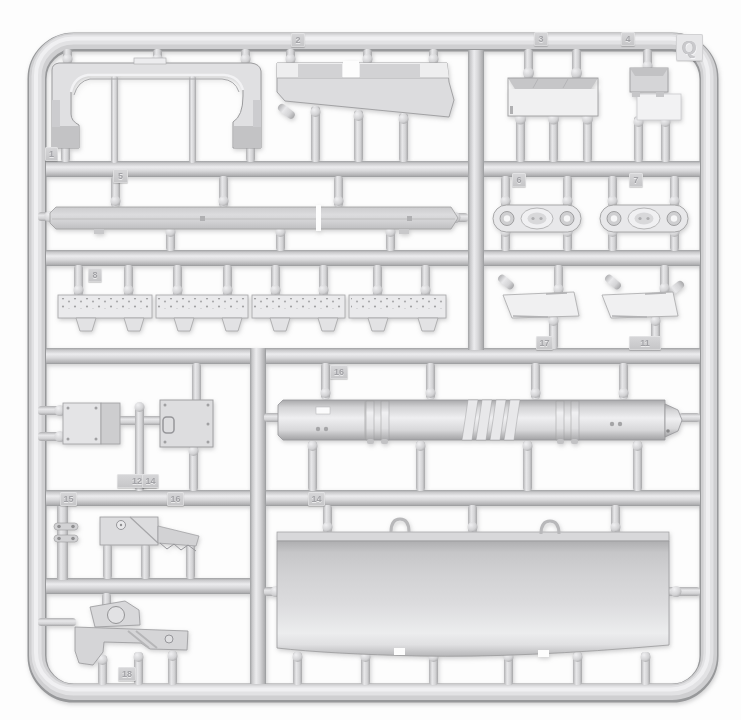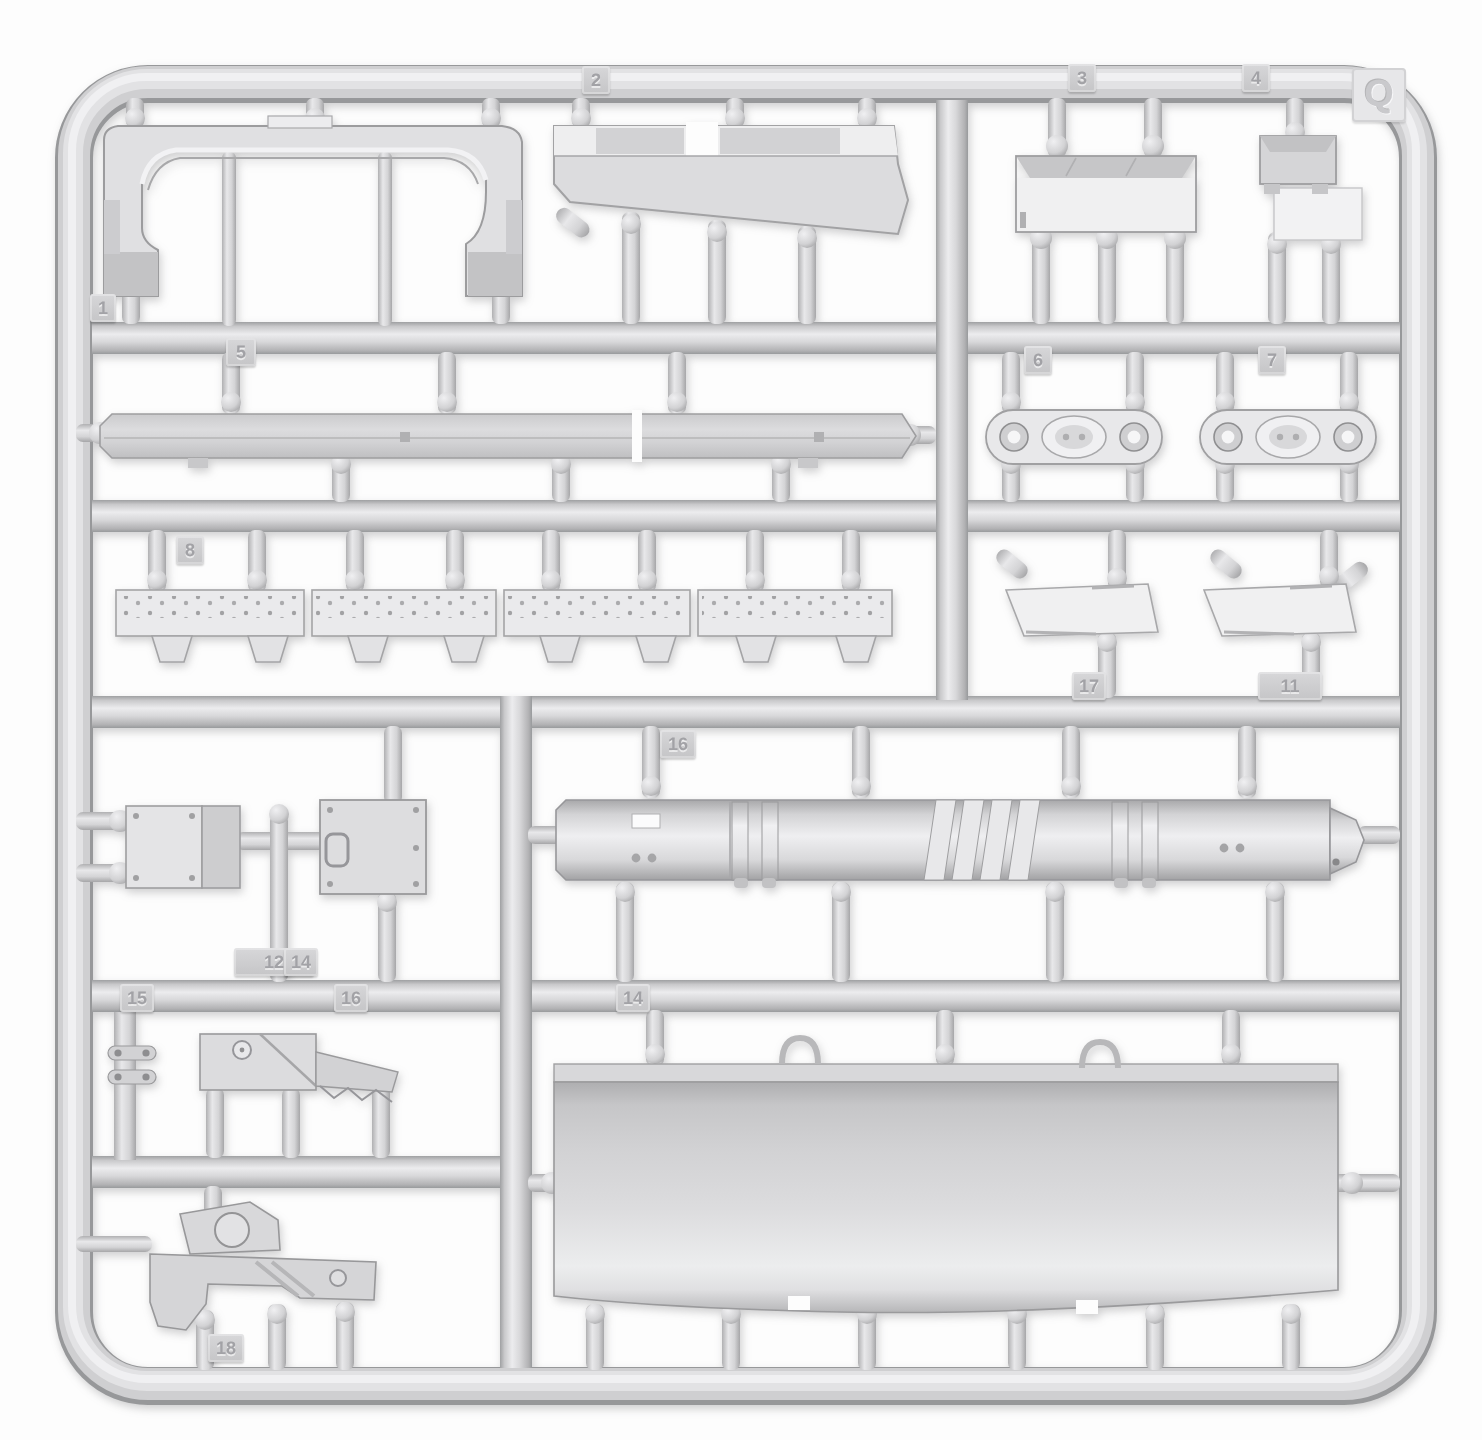--- a/index.html
+++ b/index.html
@@ -449,17 +449,17 @@
 <div class="tag" style="left:629px;top:173px;width:14px">7</div>
 <div class="tag" style="left:88px;top:268px;width:14px">8</div>
 <div class="tag" style="left:536px;top:336px;width:17px">17</div>
 <div class="tag" style="left:629px;top:336px;width:32px">11</div>
 <div class="tag" style="left:117px;top:474px;width:40px">12</div>
 <div class="tag" style="left:142px;top:474px;width:17px">14</div>
 <div class="tag" style="left:330px;top:365px;width:18px">16</div>
 <div class="tag" style="left:60px;top:492px;width:17px">15</div>
 <div class="tag" style="left:167px;top:492px;width:17px">16</div>
 <div class="tag" style="left:308px;top:492px;width:17px">14</div>
-<div class="tag" style="left:104px;top:667px;width:18px">18</div>
+<div class="tag" style="left:118px;top:667px;width:18px">18</div>
 
 <div class="corner-tag">Q</div>
 
 </div>
 
 </body></html>

